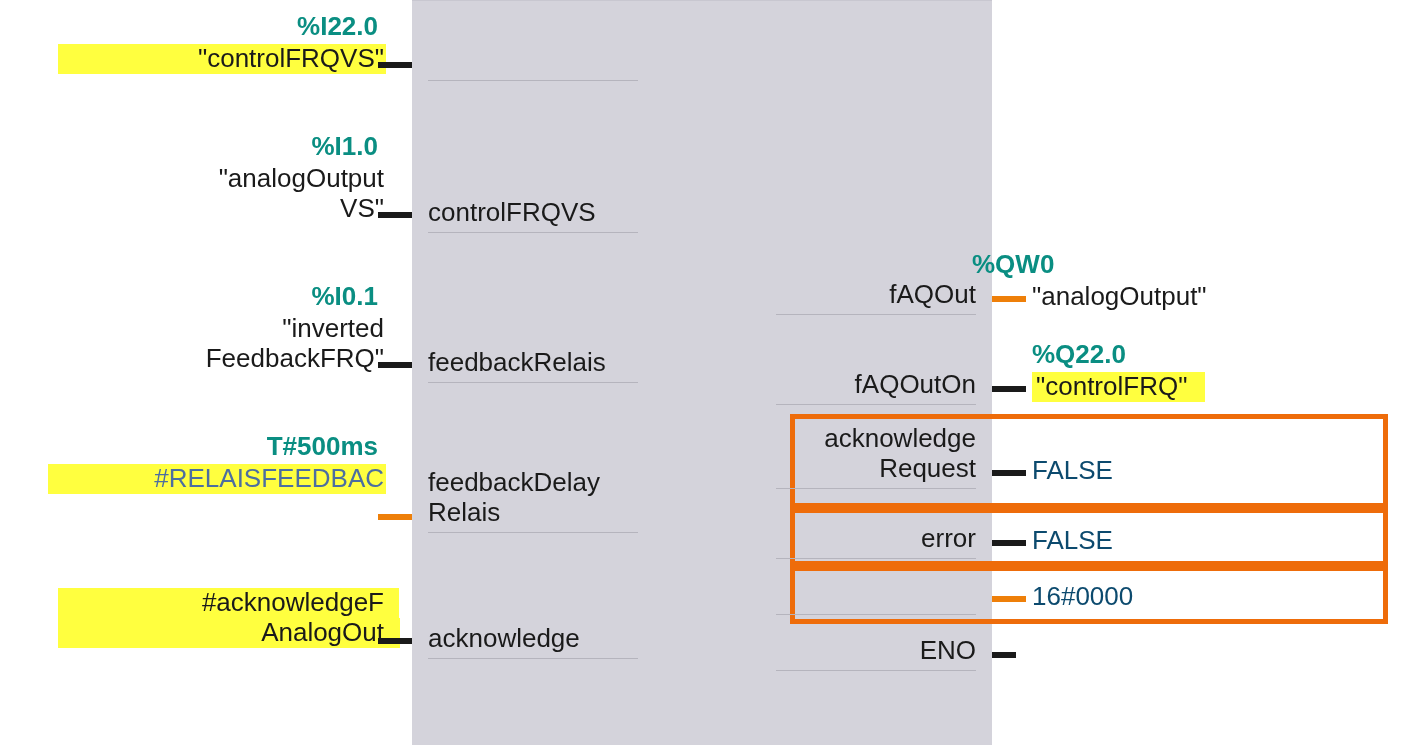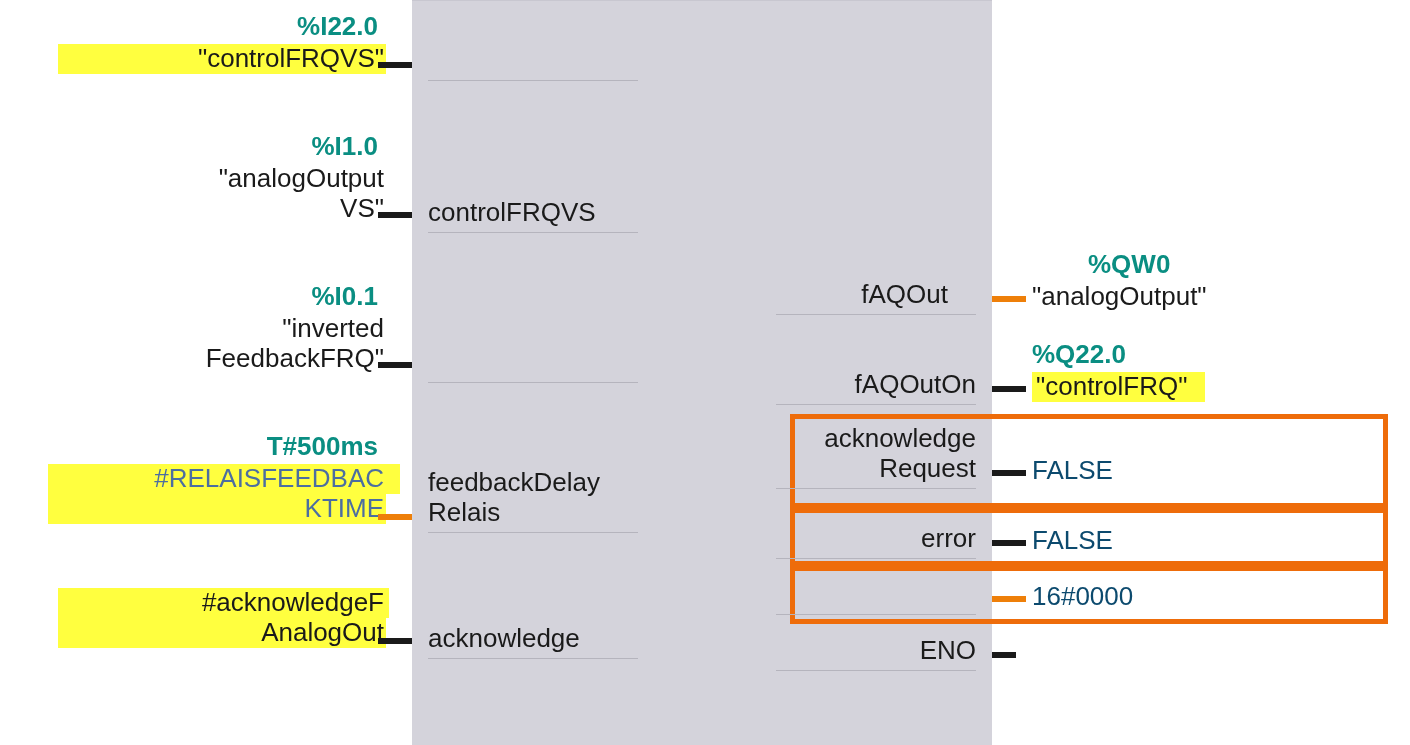--- a/index.html
+++ b/index.html
@@ -83,37 +83,37 @@
     <div class="label addr right-align" style="top: 132px; width: 220px; left: 158px;">%I1.0</div>
     <div class="label right-align tagname " style="top: 164px; width: 220px; left: 158px; padding-left: 6px; padding-right: 2px;">"analogOutput</div>
     <div class="label right-align tagname " style="top: 194px; width: 220px; left: 158px; padding-left: 6px; padding-right: 2px;">VS"</div>
     <div class="wire" style="left: 378px; top: 212px; width: 34px;"></div>
     <div class="label inside left-align" style="left: 428px; top: 198px;">controlFRQVS</div>
     <div class="underline" style="left: 428px; top: 232px; width: 210px;"></div>
     <div class="label addr right-align" style="top: 282px; width: 230px; left: 148px;">%I0.1</div>
     <div class="label right-align tagname " style="top: 314px; width: 230px; left: 148px; padding-left: 6px; padding-right: 2px;">"inverted</div>
     <div class="label right-align tagname " style="top: 344px; width: 230px; left: 148px; padding-left: 6px; padding-right: 2px;">FeedbackFRQ"</div>
     <div class="wire" style="left: 378px; top: 362px; width: 34px;"></div>
+    <div class="label inside left-align" style="left: 428px; top: 348px;">feedbackRelais</div>
     <div class="underline" style="left: 428px; top: 382px; width: 210px;"></div>
     <div class="label addr right-align" style="top: 432px; width: 330px; left: 48px;">T#500ms</div>
-    <div class="label right-align blue hl" style="top: 464px; width: 330px; left: 48px; padding-left: 6px; padding-right: 16px;">#RELAISFEEDBAC</div>
-    <div class="label right-align blue hl" style="top: 494px; width: 330px; left: 48px; padding-left: 6px; padding-right: 2px;">KTIME</div>
+    <div class="label right-align blue hl" style="top: 464px; width: 330px; left: 48px; padding-left: 6px; padding-right: 2px;">#RELAISFEEDBAC</div>
     <div class="wire orange" style="left: 378px; top: 514px; width: 34px;"></div>
     <div class="label inside left-align" style="left: 428px; top: 468px;">feedbackDelay</div>
     <div class="label inside left-align" style="left: 428px; top: 498px;">Relais</div>
     <div class="underline" style="left: 428px; top: 532px; width: 210px;"></div>
-    <div class="label right-align tagname hl" style="top: 588px; width: 320px; left: 58px; padding-left: 6px; padding-right: 5px;">#acknowledgeF</div>
-    <div class="label right-align tagname hl" style="top: 618px; width: 320px; left: 58px; padding-left: 6px; padding-right: 2px;">AnalogOut</div>
+    <div class="label right-align tagname hl" style="top: 588px; width: 320px; left: 58px; padding-left: 6px; padding-right: 15px;">#acknowledgeF</div>
+    <div class="label right-align tagname hl" style="top: 618px; width: 320px; left: 58px; padding-left: 6px; padding-right: 16px;">AnalogOut</div>
     <div class="wire" style="left: 378px; top: 638px; width: 34px;"></div>
     <div class="label inside left-align" style="left: 428px; top: 624px;">acknowledge</div>
     <div class="underline" style="left: 428px; top: 658px; width: 210px;"></div>
-    <div class="label inside right-align" style="width: 220px; left: 728px; top: 280px;">fAQOut</div>
+    <div class="label inside right-align" style="width: 220px; left: 756px; top: 280px;">fAQOut</div>
     <div class="underline" style="left: 776px; top: 314px; width: 200px;"></div>
     <div class="wire orange" style="left: 992px; top: 296px; width: 34px;"></div>
-    <div class="label addr left-align" style="left: 1088px; top: 250px;">%QW0</div>
+    <div class="label addr left-align" style="left: 972px; top: 250px;">%QW0</div>
     <div class="label left-align tagname " style="left: 1032px; top: 282px;">"analogOutput"</div>
     <div class="label inside right-align" style="width: 220px; left: 756px; top: 370px;">fAQOutOn</div>
     <div class="underline" style="left: 776px; top: 404px; width: 200px;"></div>
     <div class="wire" style="left: 992px; top: 386px; width: 34px;"></div>
     <div class="label addr left-align" style="left: 1032px; top: 340px;">%Q22.0</div>
     <div class="label left-align tagname hl" style="left: 1032px; top: 372px; padding-left: 4px; padding-right: 18px;">"controlFRQ"</div>
     <div class="label inside right-align" style="width: 220px; left: 756px; top: 424px;">acknowledge</div>
     <div class="label inside right-align" style="width: 220px; left: 756px; top: 454px;">Request</div>
     <div class="underline" style="left: 776px; top: 488px; width: 200px;"></div>
     <div class="wire" style="left: 992px; top: 470px; width: 34px;"></div>

